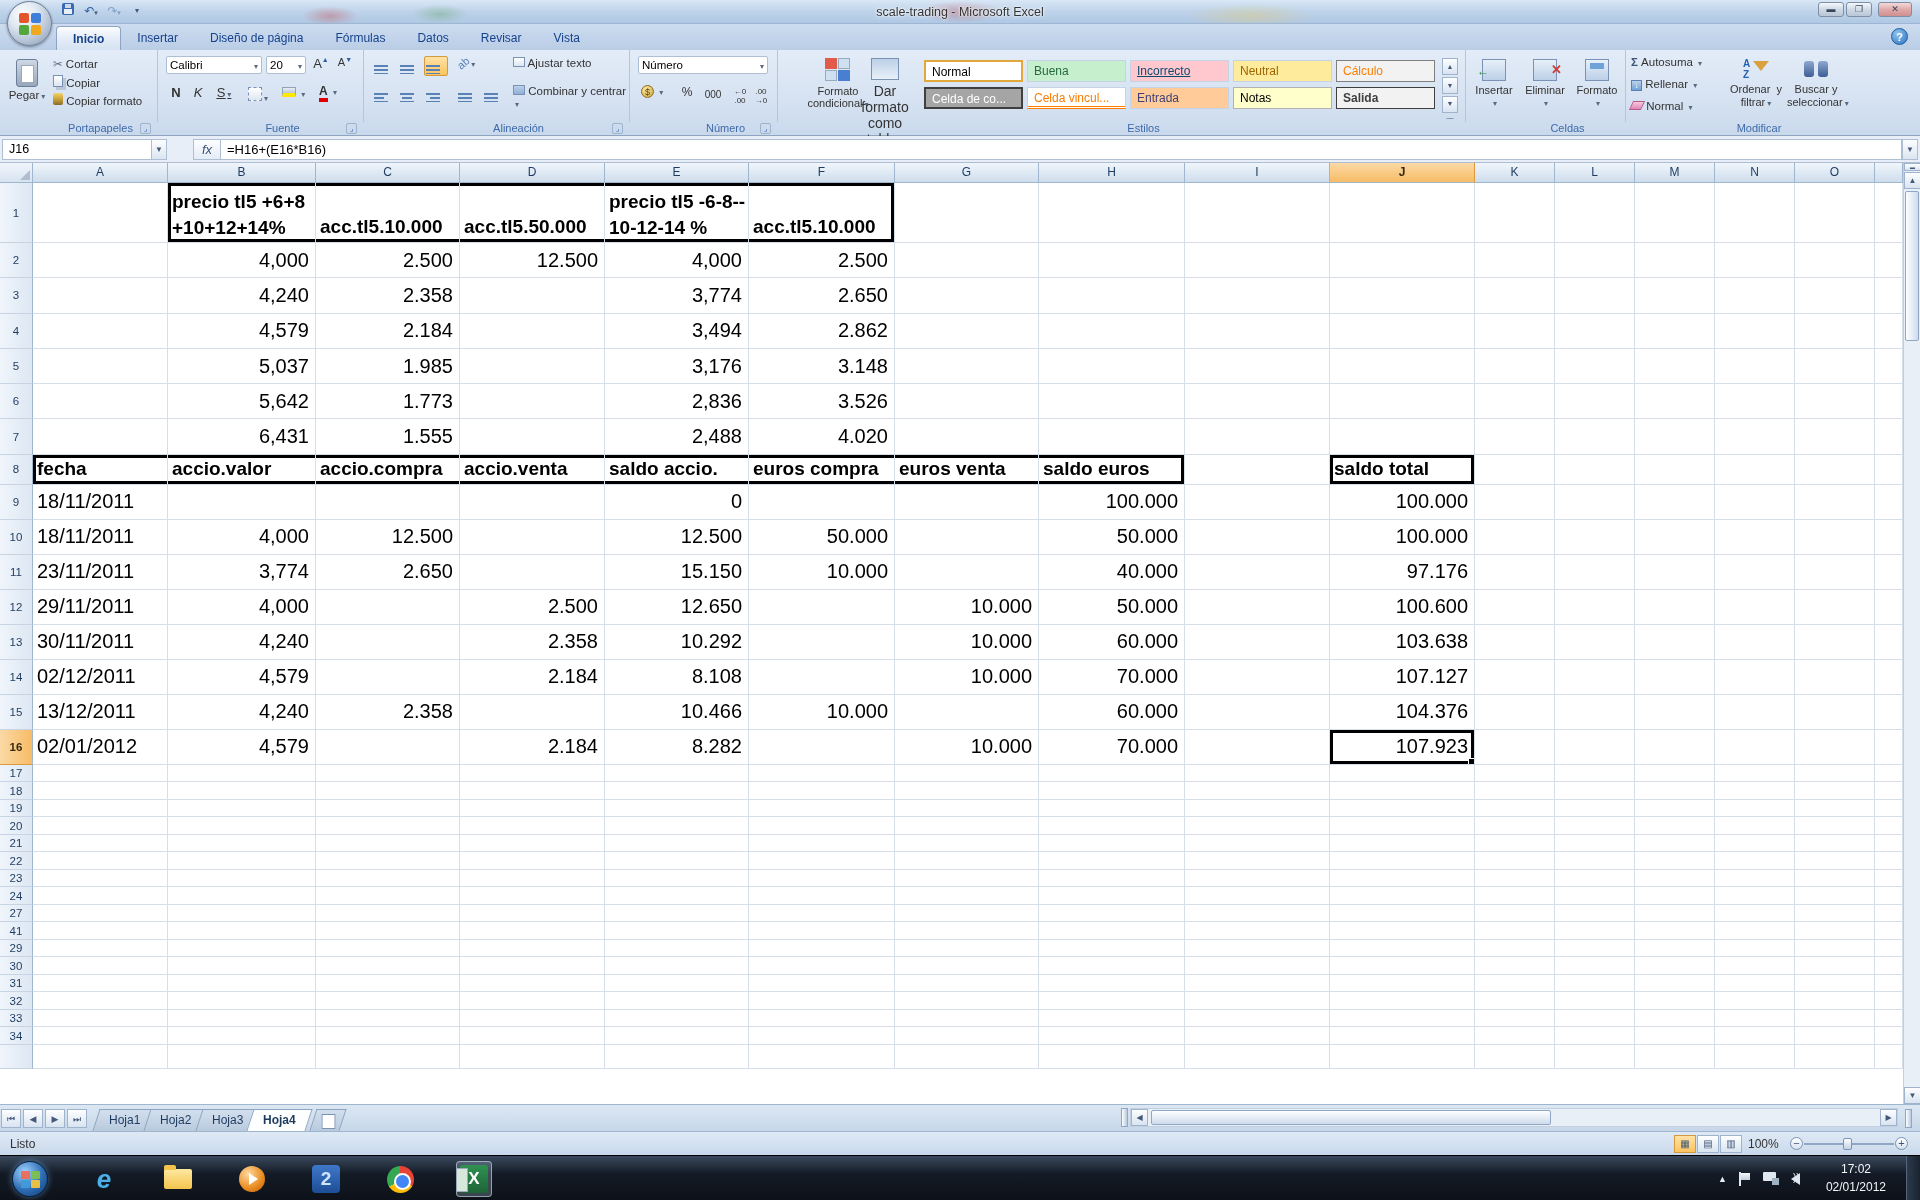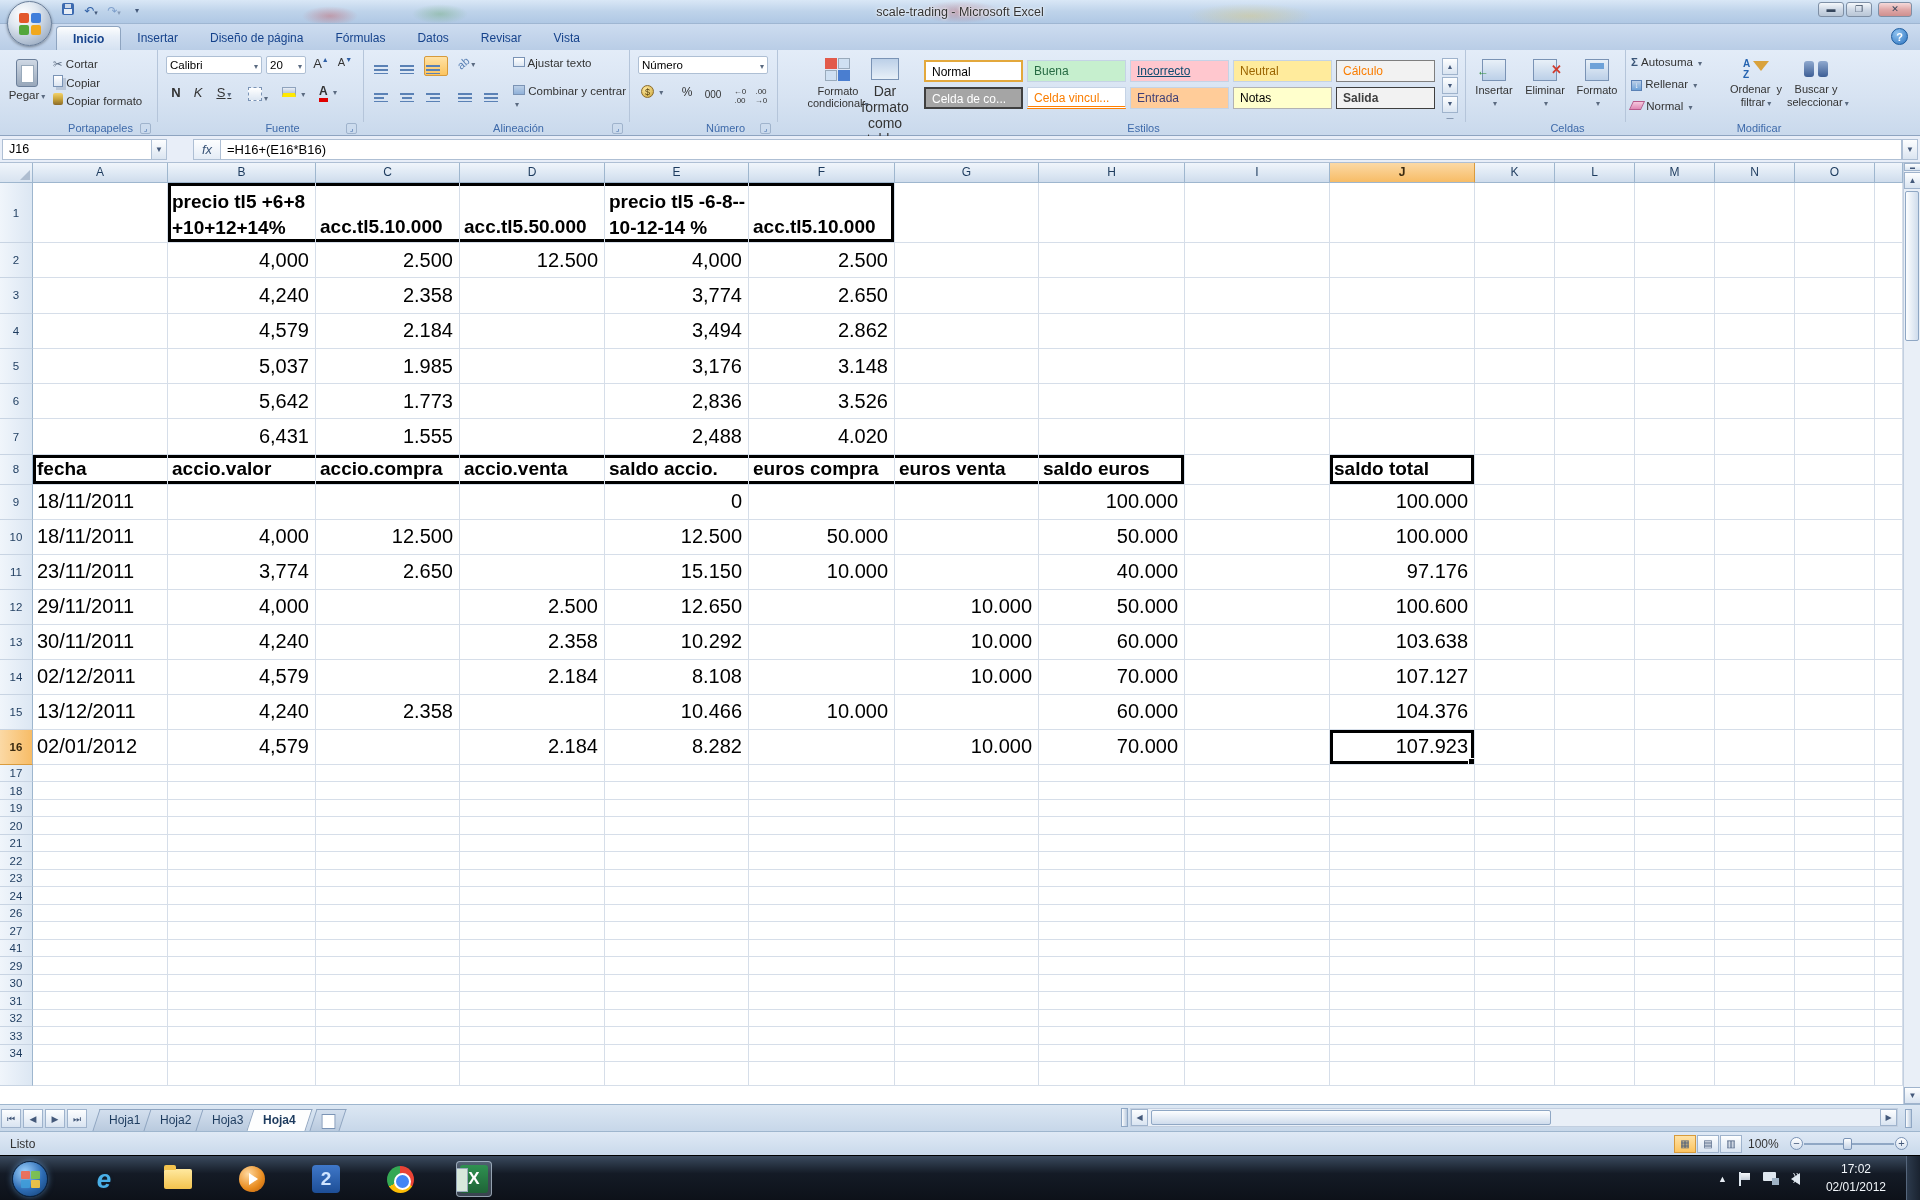--- a/index.html
+++ b/index.html
@@ -935,39 +935,20 @@
         <div class="cell right" style="width: 145px;"></div>
         <div class="cell right" style="width: 145px;"></div>
         <div class="cell right" style="width: 80px;"></div>
         <div class="cell right" style="width: 80px;"></div>
         <div class="cell right" style="width: 80px;"></div>
         <div class="cell right" style="width: 80px;"></div>
         <div class="cell right" style="width: 80px;"></div>
         <div class="cell" style="width: 28px;"></div>
       </div>
       <div class="grow" style="height: 17.5px;">
-        <div class="gut">26</div>
-        <div class="cell right" style="width: 135px;"></div>
-        <div class="cell right" style="width: 148px;"></div>
-        <div class="cell right" style="width: 144px;"></div>
-        <div class="cell right" style="width: 145px;"></div>
-        <div class="cell right" style="width: 144px;"></div>
-        <div class="cell right" style="width: 146px;"></div>
-        <div class="cell right" style="width: 144px;"></div>
-        <div class="cell right" style="width: 146px;"></div>
-        <div class="cell right" style="width: 145px;"></div>
-        <div class="cell right" style="width: 145px;"></div>
-        <div class="cell right" style="width: 80px;"></div>
-        <div class="cell right" style="width: 80px;"></div>
-        <div class="cell right" style="width: 80px;"></div>
-        <div class="cell right" style="width: 80px;"></div>
-        <div class="cell right" style="width: 80px;"></div>
-        <div class="cell" style="width: 28px;"></div>
-      </div>
-      <div class="grow" style="height: 17.5px;">
         <div class="gut">27</div>
         <div class="cell right" style="width: 135px;"></div>
         <div class="cell right" style="width: 148px;"></div>
         <div class="cell right" style="width: 144px;"></div>
         <div class="cell right" style="width: 145px;"></div>
         <div class="cell right" style="width: 144px;"></div>
         <div class="cell right" style="width: 146px;"></div>
         <div class="cell right" style="width: 144px;"></div>
         <div class="cell right" style="width: 146px;"></div>
         <div class="cell right" style="width: 145px;"></div>

